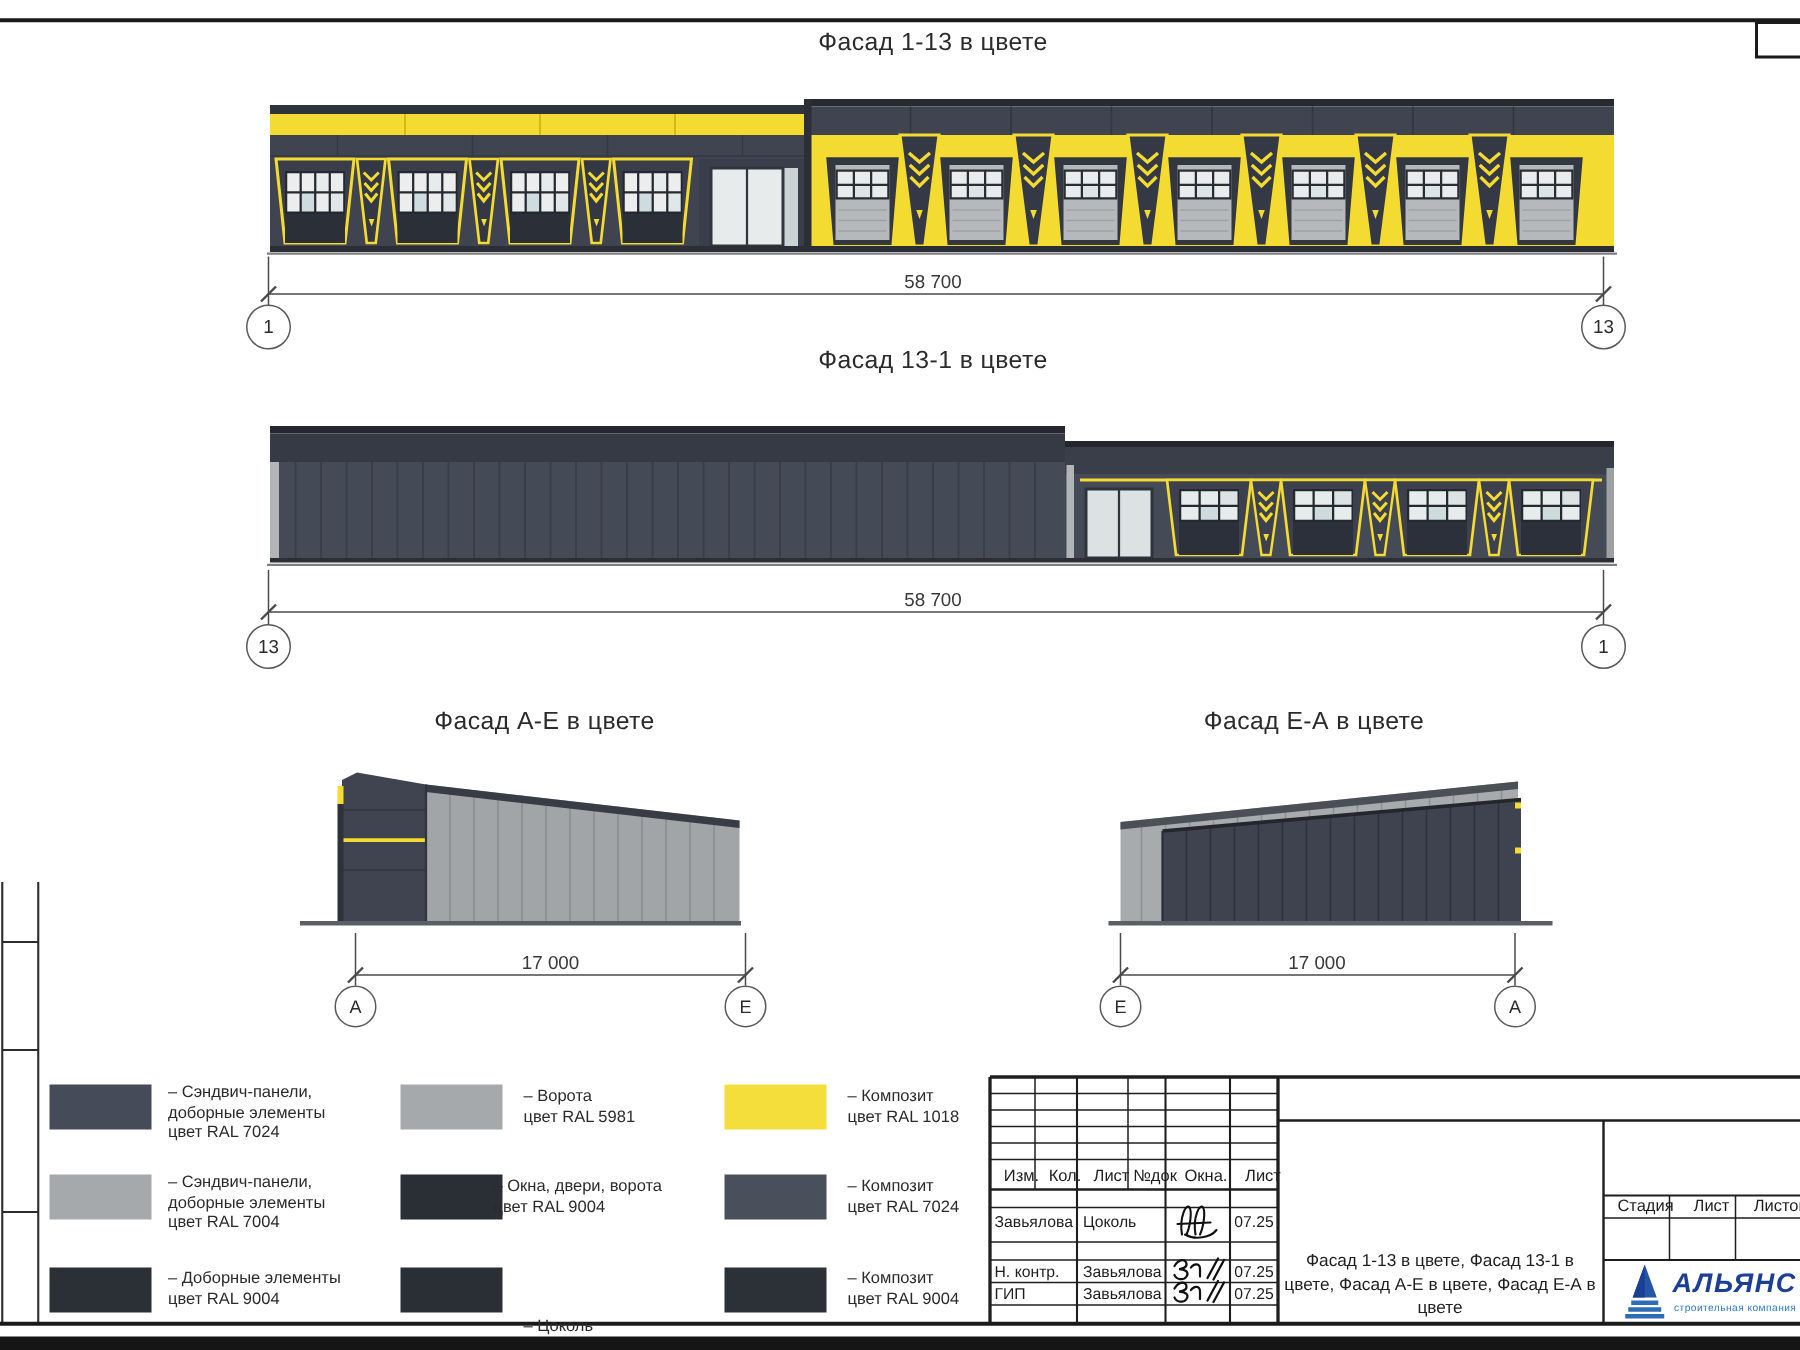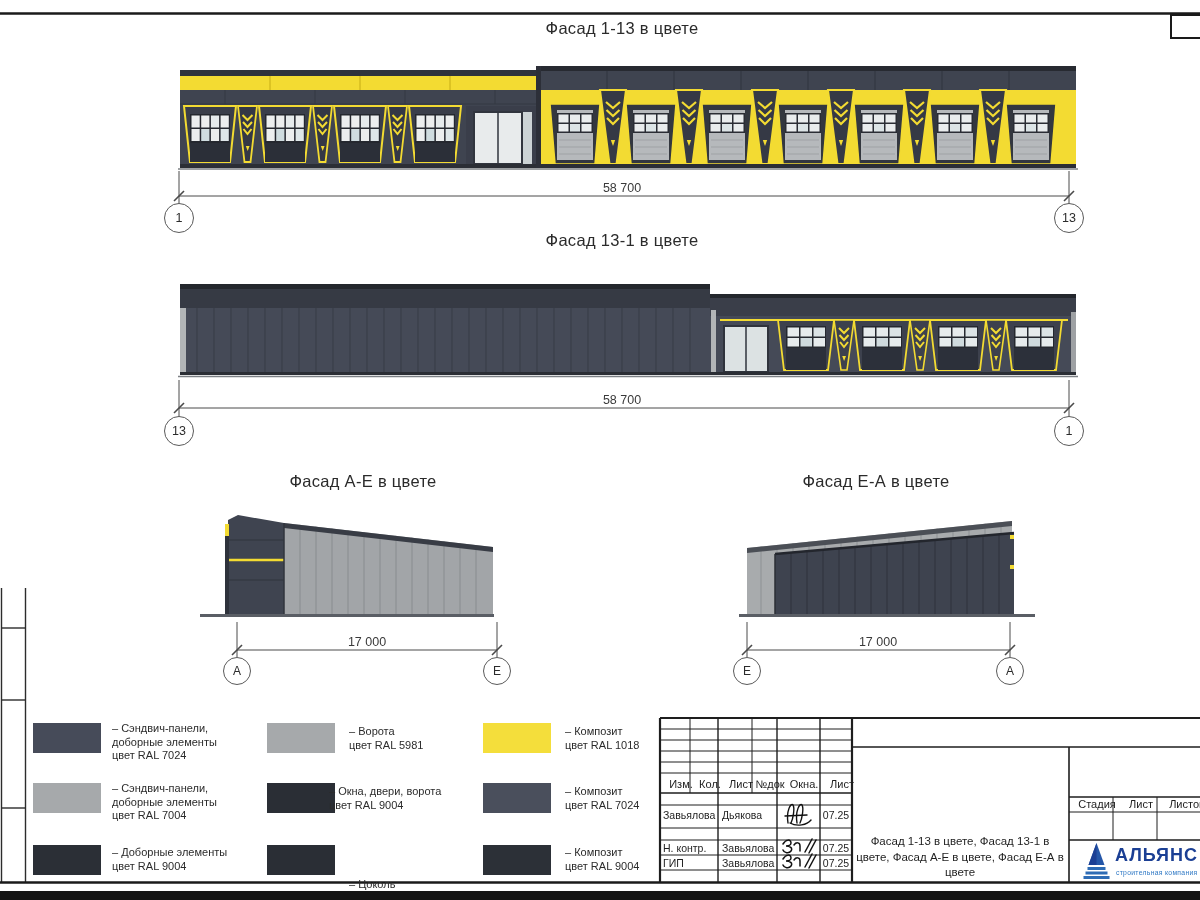--- a/index.html
+++ b/index.html
@@ -14,21 +14,21 @@
   .axis-circle.sm { width:28px; height:28px; font-size:12px; }
   .legend-swatch { position:absolute; width:68px; height:30px; }
   .legend-label { position:absolute; font-size:11px; line-height:13.5px; color:#2b2b2b; white-space:pre-line; }
   .tb-text { position:absolute; font-size:10.5px; color:#1e1e1e; white-space:nowrap; }
   .tb-center { transform:translateX(-50%); }
   .tb-head { font-size:11px;padding-left:12px; }
   .tb-date { width:30px; text-align:center; }
   .doc-title { position:absolute; left:854px; top:834px; width:212px; text-align:center;
     font-size:11.5px; line-height:15.5px; color:#1e1e1e; }
   .logo-name { position:absolute; left:1115px; top:845px; font-weight:bold; font-size:18px;
-    letter-spacing:1px; color:#1b3f94; white-space:nowrap; }
+    letter-spacing:1px; color:#1b3f94; white-space:nowrap;font-style:italic; }
   .logo-sub { position:absolute; left:1116px; top:869px; font-size:6.8px; color:#3079c5;
     letter-spacing:.3px; white-space:nowrap; }
   .bottom-strip { position:absolute; left:0; top:891px; width:1200px; height:9px; background:#151515; }
   svg { position:absolute; display:block; }
 </style>
 </head>
 <body>
 
 <div class="sheet">
 
@@ -565,21 +565,21 @@
 
   <div>
     <span class="tb-text tb-head tb-center" style="left:675px;top:778px">Изм.</span>
     <span class="tb-text tb-head tb-center" style="left:704px;top:778px">Кол.</span>
     <span class="tb-text tb-head tb-center" style="left:735px;top:778px">Лист</span>
     <span class="tb-text tb-head tb-center" style="left:764px;top:778px">№док</span>
     <span class="tb-text tb-head tb-center" style="left:798px;top:778px">Окна.</span>
     <span class="tb-text tb-head tb-center" style="left:836px;top:778px">Лист</span>
 
     <span class="tb-text" style="left:663px;top:809px">Завьялова</span>
-    <span class="tb-text" style="left:722px;top:809px">Дьякова</span>
+    <span class="tb-text" style="left:722px;top:809px">Цоколь</span>
     <span class="tb-text tb-date" style="left:821px;top:809px">07.25</span>
 
     <span class="tb-text" style="left:663px;top:842px">Н. контр.</span>
     <span class="tb-text" style="left:722px;top:842px">Завьялова</span>
     <span class="tb-text tb-date" style="left:821px;top:842px">07.25</span>
 
     <span class="tb-text" style="left:663px;top:857px">ГИП</span>
     <span class="tb-text" style="left:722px;top:857px">Завьялова</span>
     <span class="tb-text tb-date" style="left:821px;top:857px">07.25</span>
 

